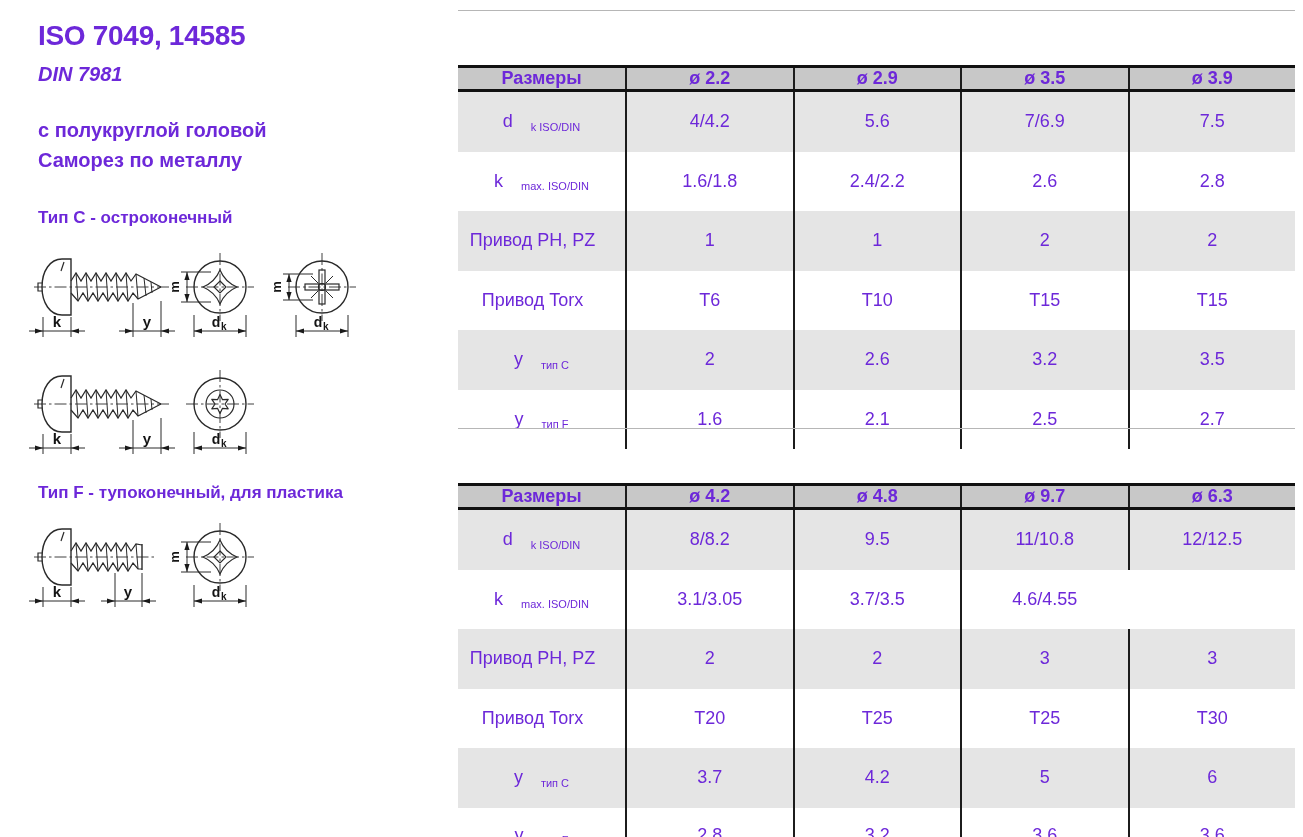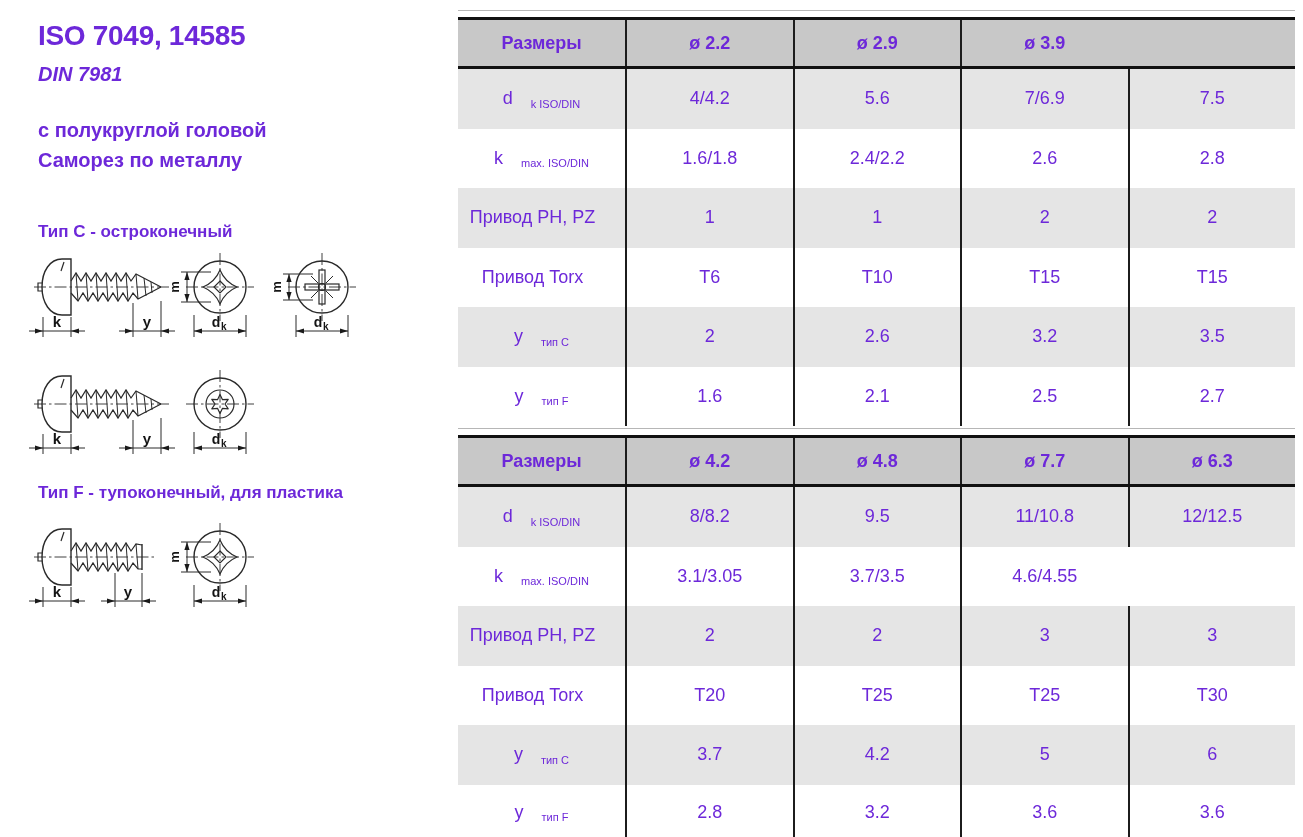--- a/index.html
+++ b/index.html
@@ -6,32 +6,32 @@
   html,body { background:#ffffff; }
   .page {
     position:relative; width:1303px; height:837px; background:#ffffff;
     font-family:"Liberation Sans", sans-serif; color:#6d28d9; overflow:hidden;
   }
   .abs { position:absolute; }
   .doc-title   { left:38px; top:20px;  font-size:28px; font-weight:bold; letter-spacing:-0.3px; }
   .doc-std     { left:38px; top:63px;  font-size:20px; font-weight:bold;font-style:italic; }
   .doc-desc    { left:38px; top:115px; font-size:20px; font-weight:bold; line-height:30px; }
   .sect-head   { left:38px; font-size:17px; font-weight:bold; }
-  .sect-c { top:222px; }
+  .sect-c { top:208px; }
   .sect-f { top:483px; }
 
   
   .dtable { position:absolute; left:458px; width:837px; }
   .dtable::before { content:""; position:absolute; left:0; right:0; top:-7px; height:1px; background:#b6b6b6; }
   .t1 { top:17px; }
   .t2 { top:435px; }
   .thead {
     display:grid; grid-template-columns:167px repeat(4,1fr);
-    height:52px; background:#c8c8c8;
-    border-top:3px solid #111; border-bottom:3px solid #111;
+    height:27px; background:#c8c8c8;
+    border-top:3px solid #111; border-bottom:3px solid #111;margin-top:48px;
   }
   .trow { display:grid; grid-template-columns:167px repeat(4,1fr); height:59.5px; background:#ffffff; }
   .trow.shade { background:#e5e5e5; }
   .t2.bordered .trow:last-child { border-bottom:4px solid #111; }
   .hcell, .cell { display:flex; align-items:center; justify-content:center; font-size:18px; }
   .hcell { font-weight:bold; }
   .thead > div:not(:first-child), .trow > div:not(:first-child) { border-left:2px solid #1c1c1c; }
   .lbl-base { font-size:18px; }
   .lbl-sub  { font-size:11px; margin-left:18px; position:relative; top:5px;text-align:right; }
 
@@ -190,20 +190,21 @@
       <text class="dimtxt-d" x="201" y="84" text-anchor="middle">d</text>
       <text class="dimtxt-sub" x="206" y="87">k</text>
     </g>
   </svg>
 
   <div class="dtable t1">
     <div class="thead">
       <div class="hcell">Размеры</div>
       <div class="hcell">ø 2.2</div>
       <div class="hcell">ø 2.9</div>
+      <div class="hcell">ø 3.5</div>
       <div class="hcell">ø 3.9</div>
     </div>
     <div class="trow shade">
       <div class="cell">
           <span class="lbl-base">d</span>
           <span class="lbl-sub">k ISO/DIN</span>
         </div>
       <div class="cell">4/4.2</div>
       <div class="cell">5.6</div>
       <div class="cell">7/6.9</div>
@@ -259,21 +260,21 @@
       <div class="cell">2.5</div>
       <div class="cell">2.7</div>
     </div>
   </div>
 
   <div class="dtable t2 bordered">
     <div class="thead">
       <div class="hcell">Размеры</div>
       <div class="hcell">ø 4.2</div>
       <div class="hcell">ø 4.8</div>
-      <div class="hcell">ø 7.7</div>
+      <div class="hcell">ø 9.7</div>
       <div class="hcell">ø 6.3</div>
     </div>
     <div class="trow shade">
       <div class="cell">
           <span class="lbl-base">d</span>
           <span class="lbl-sub">k ISO/DIN</span>
         </div>
       <div class="cell">8/8.2</div>
       <div class="cell">9.5</div>
       <div class="cell">11/10.8</div>

